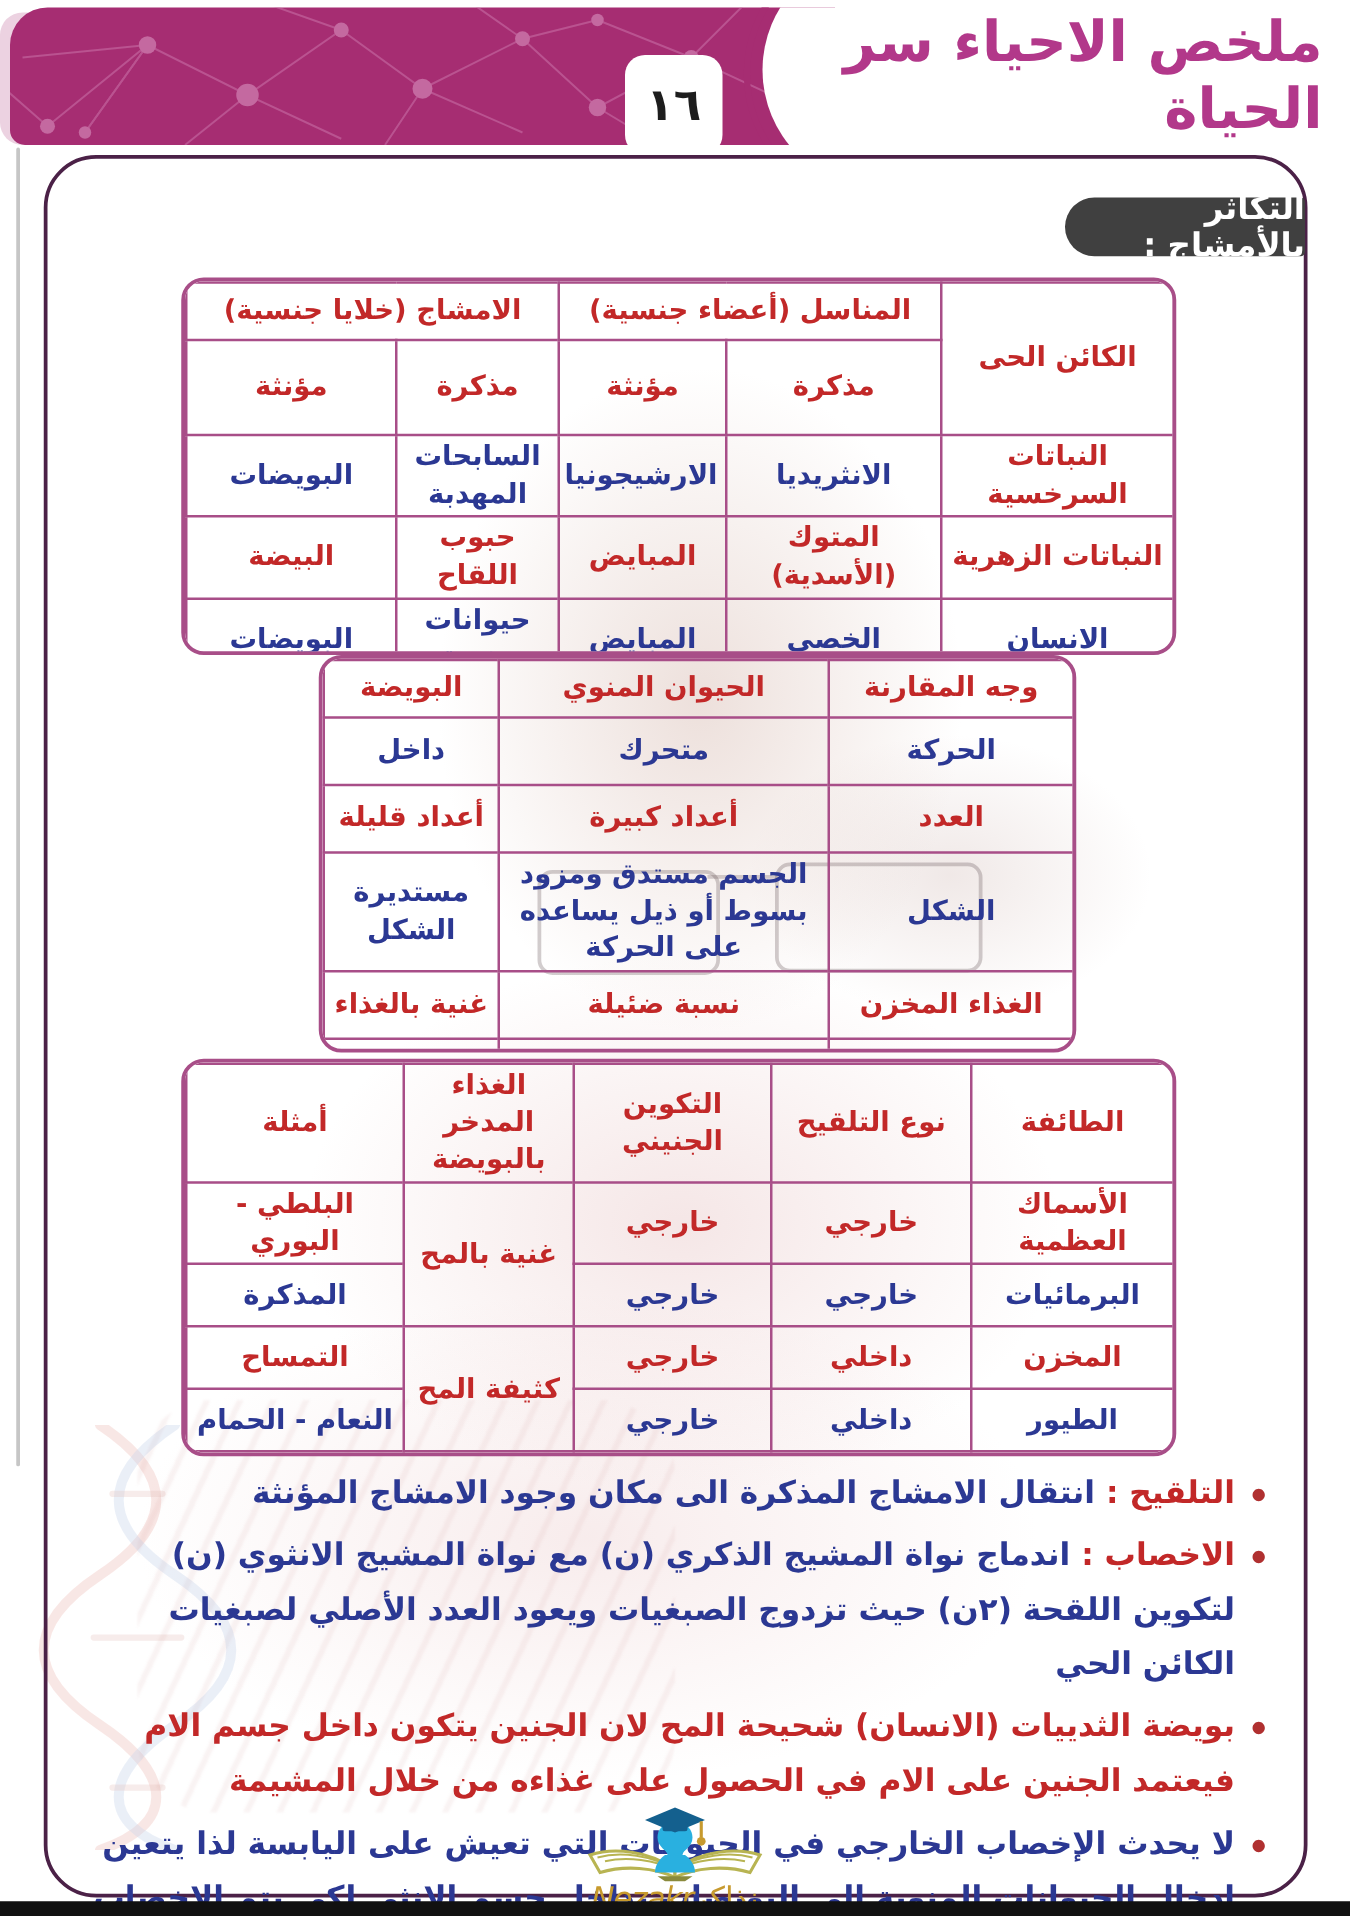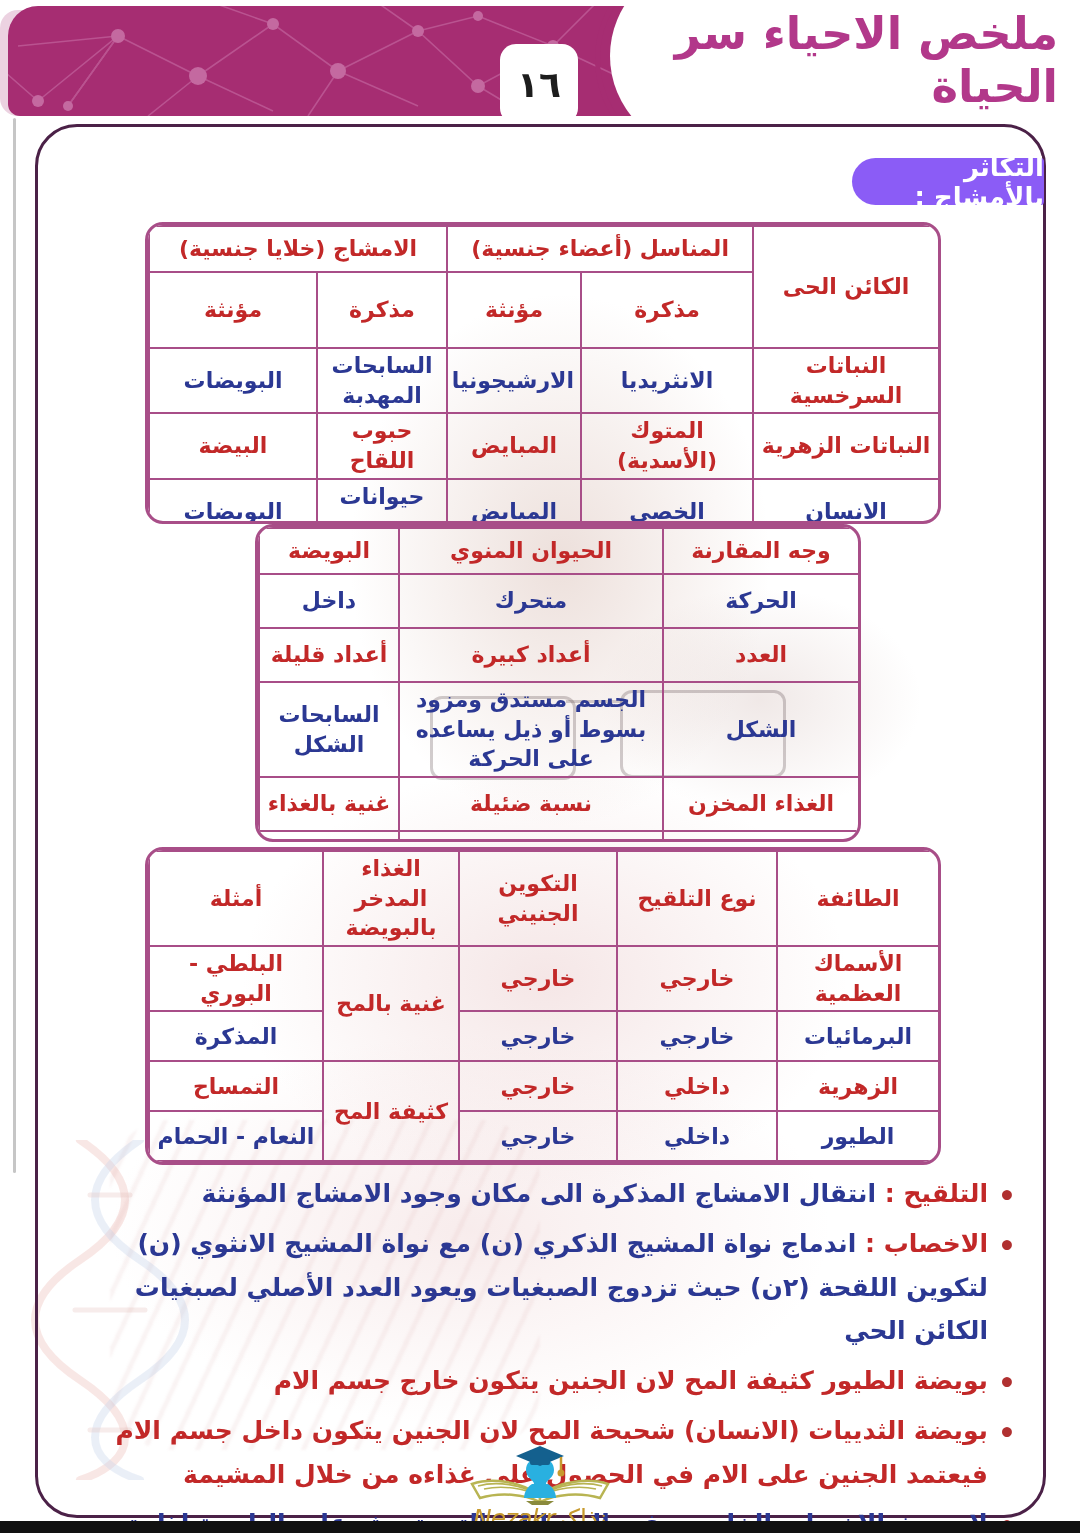--- a/index.html
+++ b/index.html
@@ -14,21 +14,21 @@
   .banner svg{position:absolute;left:0;top:0;}
   .banner-end{position:absolute;left:575px;top:6px;width:195px;height:110px;overflow:hidden;}
   .banner-end .ring{position:absolute;left:20px;top:-53px;width:202px;height:202px;border:5px solid #a62d72;border-radius:50%;background:transparent;}
   .banner-end .cut{position:absolute;left:35px;top:-45px;width:190px;height:190px;background:#ffffff;border-radius:50%;}
   .page-tab{position:absolute;left:500px;top:44px;width:78px;height:80px;background:#ffffff;border-radius:16px;z-index:3;
     display:flex;align-items:center;justify-content:center;font-size:36px;color:#1d1d1d;font-weight:bold;}
   .doc-title{position:absolute;left:650px;right:22px;top:18px;height:84px;display:flex;align-items:center;justify-content:center;
     direction:rtl;color:#b2388a;font-size:45px;font-weight:bold;letter-spacing:-1px;z-index:2;}
   
   .frame{position:absolute;left:35px;top:124px;width:1005px;height:1388px;border:3px solid #4b2147;border-radius:42px;}
-  .section-label{position:absolute;right:36px;top:158px;width:192px;height:47px;background:#8b5cf6;color:#ffffff;
+  .section-label{position:absolute;right:36px;top:158px;width:192px;height:47px;background:#404040;color:#ffffff;
     border-radius:26px 4px 4px 26px;display:flex;align-items:center;justify-content:center;direction:rtl;
     font-size:26px;font-weight:bold;z-index:4;}
   
   .watermark{position:absolute;left:0;top:0;width:1080px;height:1533px;pointer-events:none;
     background:
       radial-gradient(ellipse 300px 380px at 560px 560px, rgba(219,193,184,0.50), rgba(219,193,184,0) 70%),
       radial-gradient(ellipse 420px 300px at 545px 980px, rgba(231,196,196,0.42), rgba(231,196,196,0) 72%),
       radial-gradient(ellipse 480px 260px at 470px 1230px, rgba(236,205,205,0.38), rgba(236,205,205,0) 75%),
       radial-gradient(ellipse 230px 160px at 760px 700px, rgba(205,180,175,0.30), rgba(205,180,175,0) 70%);}
   .glasses{position:absolute;border:3px solid rgba(95,75,80,0.28);border-radius:12px;}
@@ -182,21 +182,21 @@
       <td class="b">داخل</td>
     </tr>
     <tr style="height:54px">
       <td class="r">العدد</td>
       <td class="r">أعداد كبيرة</td>
       <td class="r">أعداد قليلة</td>
     </tr>
     <tr style="height:80px">
       <td class="b">الشكل</td>
       <td class="b">الجسم مستدق ومزود بسوط أو ذيل يساعده على الحركة</td>
-      <td class="b">السابحات الشكل</td>
+      <td class="b">مستديرة الشكل</td>
     </tr>
     <tr style="height:54px">
       <td class="r">الغذاء المخزن</td>
       <td class="r">نسبة ضئيلة</td>
       <td class="r">غنية بالغذاء</td>
     </tr>
     <tr style="height:50px">
       <td class="b">الحجم</td>
       <td class="b">أصغر</td>
       <td class="b">أكبر</td>
@@ -229,21 +229,21 @@
       <td class="r" rowspan="2">غنية بالمح</td>
       <td class="r">البلطي - البوري</td>
     </tr>
     <tr style="height:50px">
       <td class="b">البرمائيات</td>
       <td class="b">خارجي</td>
       <td class="b">خارجي</td>
       <td class="b">المذكرة</td>
     </tr>
     <tr style="height:50px">
-      <td class="r">الزهرية</td>
+      <td class="r">المخزن</td>
       <td class="r">داخلي</td>
       <td class="r">خارجي</td>
       <td class="r" rowspan="2">كثيفة المح</td>
       <td class="r">التمساح</td>
     </tr>
     <tr style="height:50px">
       <td class="b">الطيور</td>
       <td class="b">داخلي</td>
       <td class="b">خارجي</td>
       <td class="b">النعام - الحمام</td>
@@ -258,23 +258,20 @@
   </tbody>
     </table>
 </div>
 
 <div class="notes">
   <div class="note">
     <span class="lead">التلقيح :</span><span class="nb"> انتقال الامشاج المذكرة الى مكان وجود الامشاج المؤنثة</span>
   </div>
   <div class="note">
     <span class="lead">الاخصاب :</span><span class="nb"> اندماج نواة المشيج الذكري (ن) مع نواة المشيج الانثوي (ن) لتكوين اللقحة (٢ن) حيث تزدوج الصبغيات ويعود العدد الأصلي لصبغيات الكائن الحي</span>
-  </div>
-  <div class="note nr">
-    <span class="nb">بويضة الطيور كثيفة المح لان الجنين يتكون خارج جسم الام</span>
   </div>
   <div class="note nr">
     <span class="nb">بويضة الثدييات (الانسان) شحيحة المح لان الجنين يتكون داخل جسم الام فيعتمد الجنين على الام في الحصول على غذاءه من خلال المشيمة</span>
   </div>
   <div class="note">
     <span class="nb">لا يحدث الإخصاب الخارجي في الحيوانات التي تعيش على اليابسة لذا يتعين ادخال الحيوانات المنوية الى البويضات بداخل جسم الانثى لكي يتم الاخصاب</span>
   </div>
 </div>
 
 <div class="logo">

